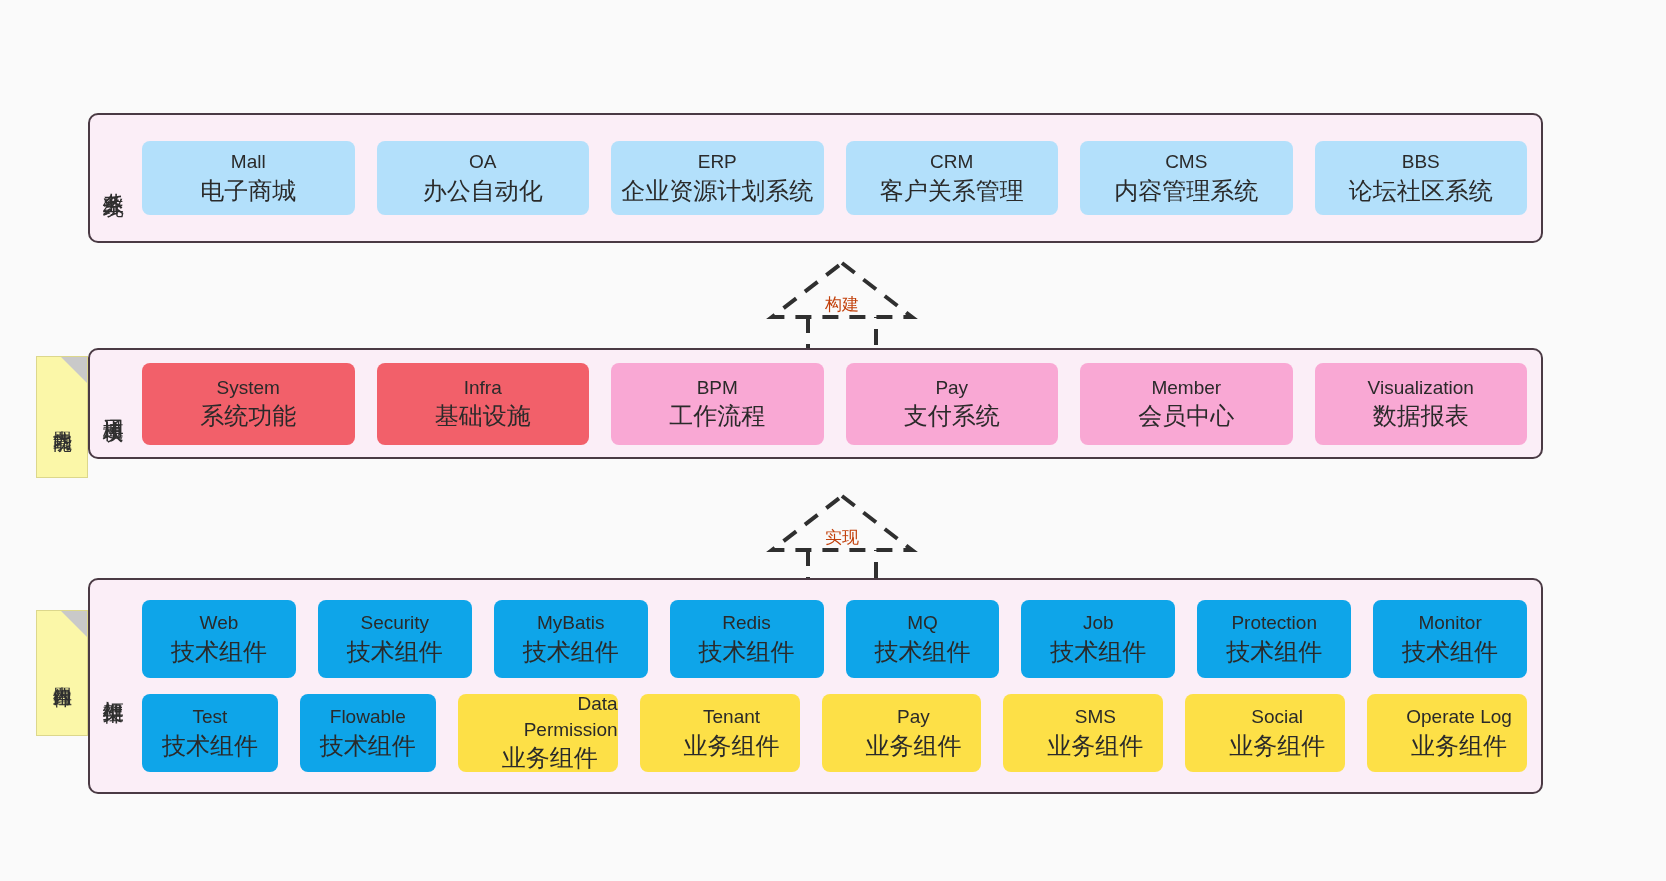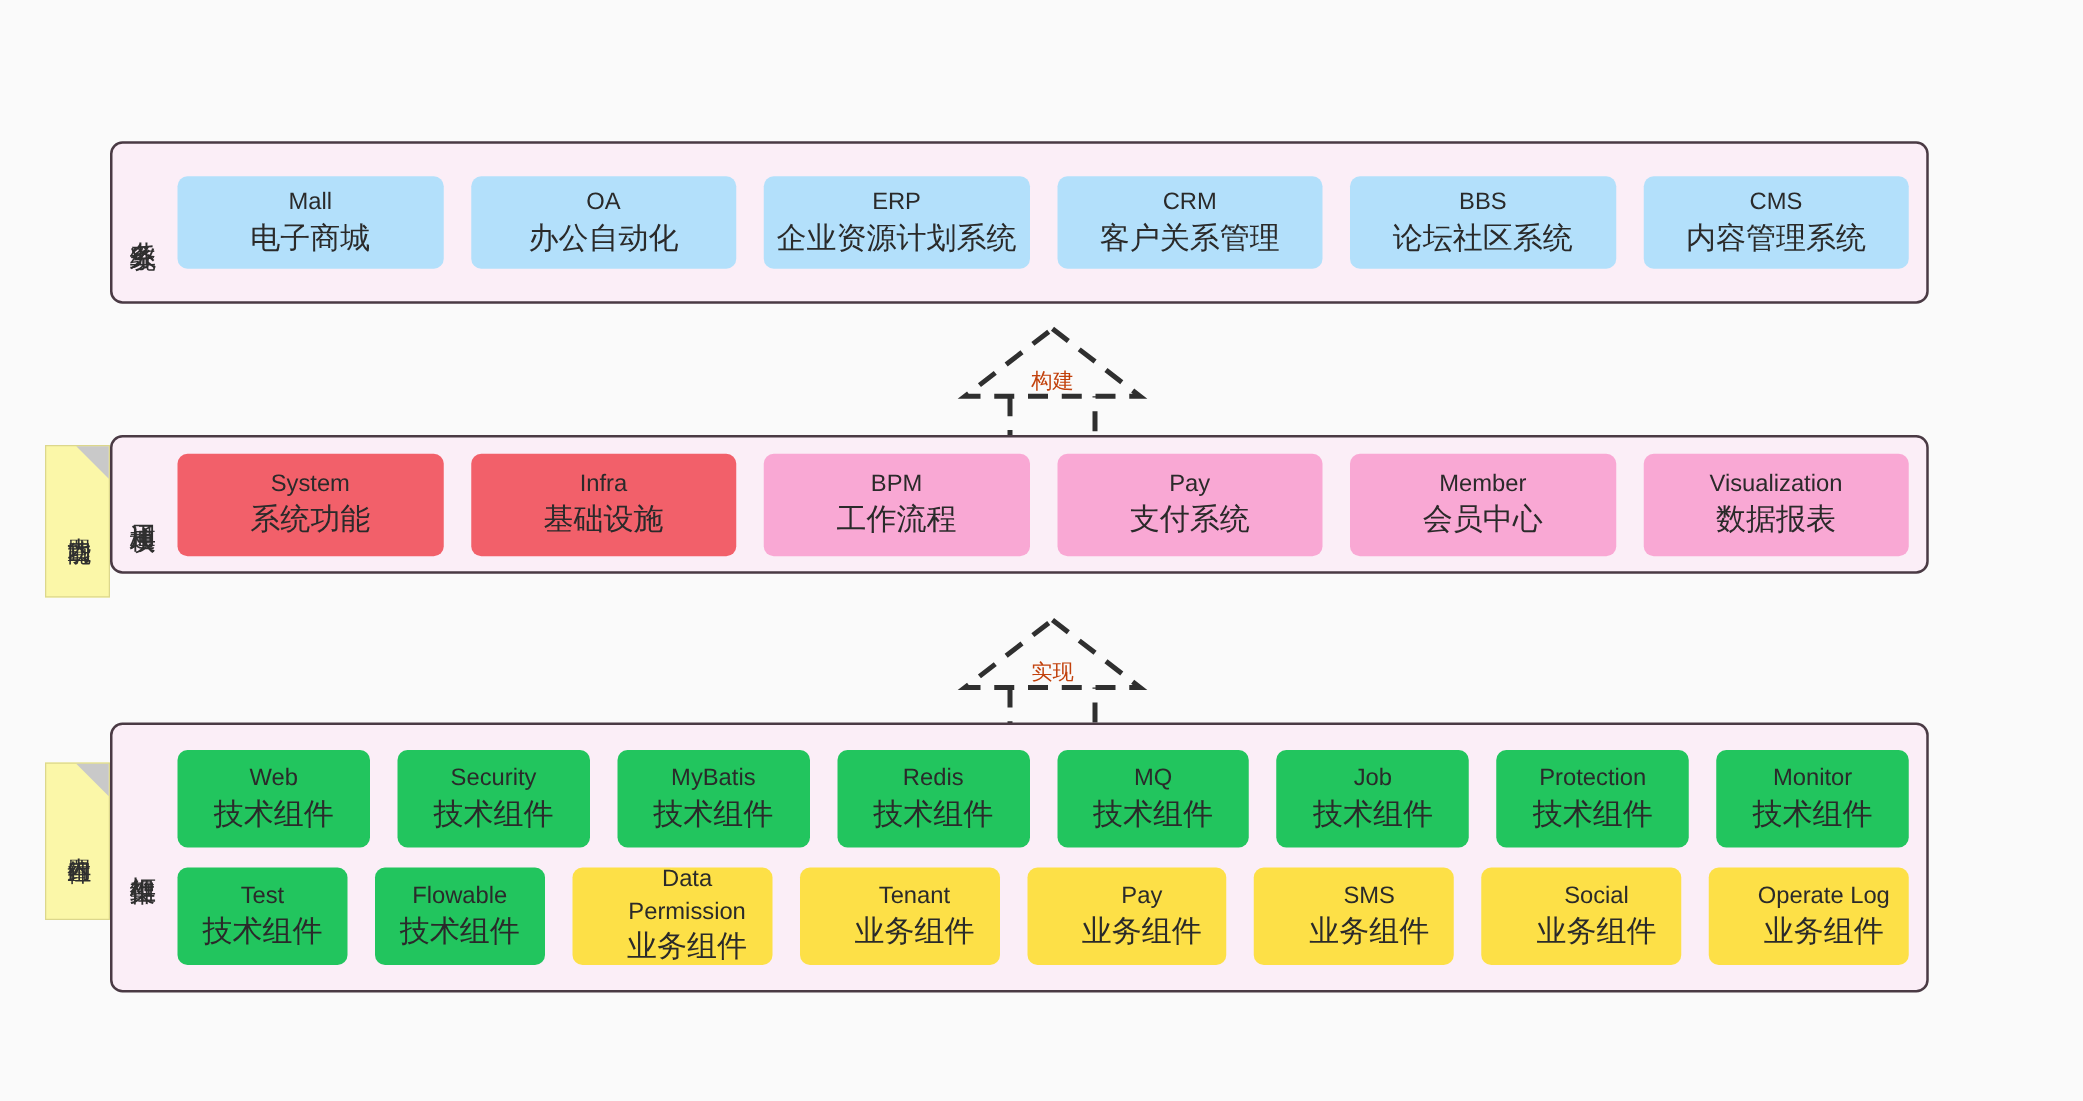--- a/index.html
+++ b/index.html
@@ -64,33 +64,33 @@
   }
 
   .card {
     flex: 1 1 0;
     min-width: 0;
     border-radius: 8px;
     display: flex;
     flex-direction: column;
     align-items: center;
     justify-content: center;
-    text-align: center;
+    text-align: right;
     line-height: 1.34;
     color: #2a2a2a;
     user-select: none;
   }
   .card .en { font-size: 19px; }
   .card .cn { font-size: 24px; }
 
   
   .c-blue       { background: #b3e0fb; }
   .c-red        { background: #f2606a; }
   .c-pink       { background: #f9a8d4; }
-  .c-green      { background: #22c55e; }
+  .c-green      { background: #0ea5e9; }
   .c-greenlight { background: #fde047; padding-left: 24px; }
 
   
   #layer-business { left: 88px;  top: 113px; width: 1455px; height: 130px; }
   #layer-business .card { height: 74px; }
 
   #layer-common   { left: 88px;  top: 348px; width: 1455px; height: 111px; }
   #layer-common .card { height: 82px; }
 
   #layer-framework{ left: 88px;  top: 578px; width: 1455px; height: 216px; }
@@ -165,26 +165,26 @@
         </div>
         <div class="card c-blue">
           <span class="en">ERP</span>
           <span class="cn">企业资源计划系统</span>
         </div>
         <div class="card c-blue">
           <span class="en">CRM</span>
           <span class="cn">客户关系管理</span>
         </div>
         <div class="card c-blue">
+          <span class="en">CMS</span>
+          <span class="cn">内容管理系统</span>
+        </div>
+        <div class="card c-blue">
           <span class="en">BBS</span>
           <span class="cn">论坛社区系统</span>
-        </div>
-        <div class="card c-blue">
-          <span class="en">CMS</span>
-          <span class="cn">内容管理系统</span>
         </div>
       </div>
     </div>
   </div>
 
   <div class="connector" id="connector-build">
     <svg width="180" height="100" viewBox="0 0 180 100">
       <path d="M90 8 L160 62 L20 62 Z" fill="none" stroke="#2f2f2f" stroke-width="4" stroke-dasharray="16 11" stroke-linecap="butt"></path>
       <path d="M56 62 L56 96 L124 96 L124 62" fill="none" stroke="#2f2f2f" stroke-width="4" stroke-dasharray="16 11" stroke-linecap="butt"></path>
     </svg>

